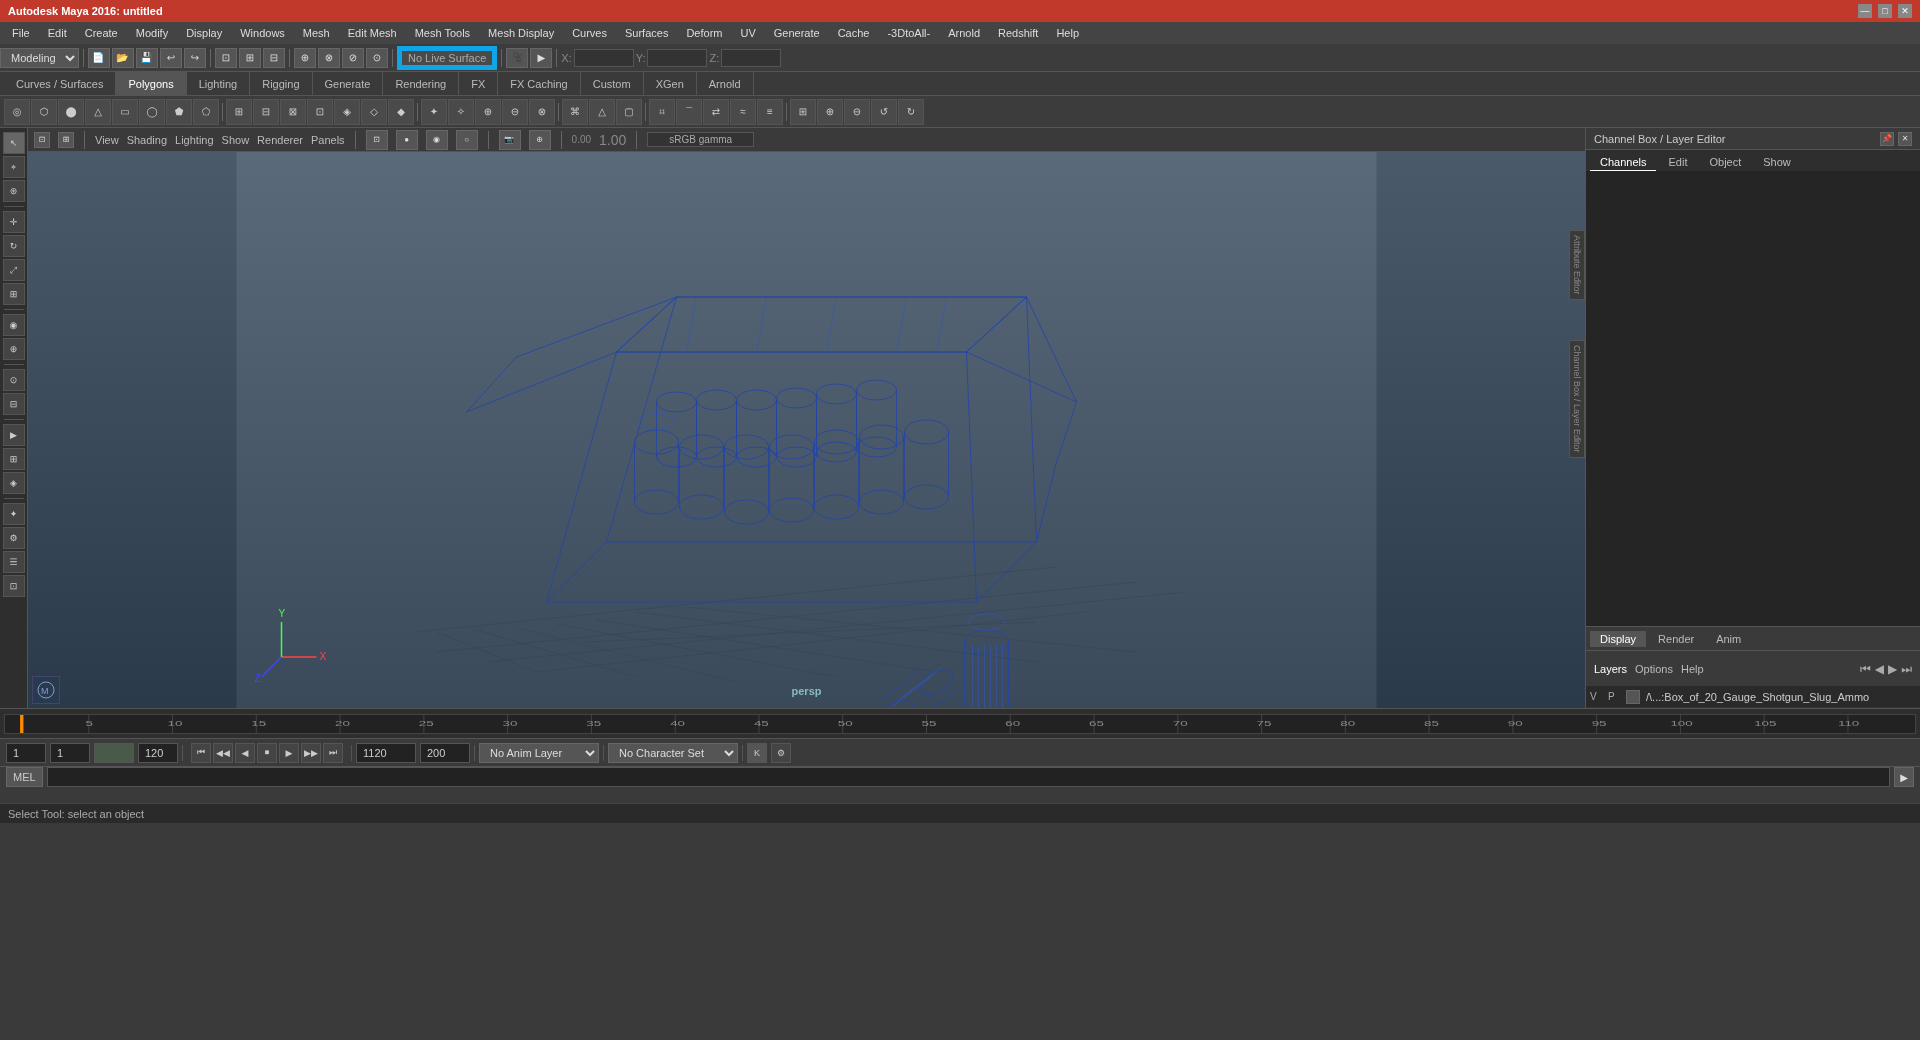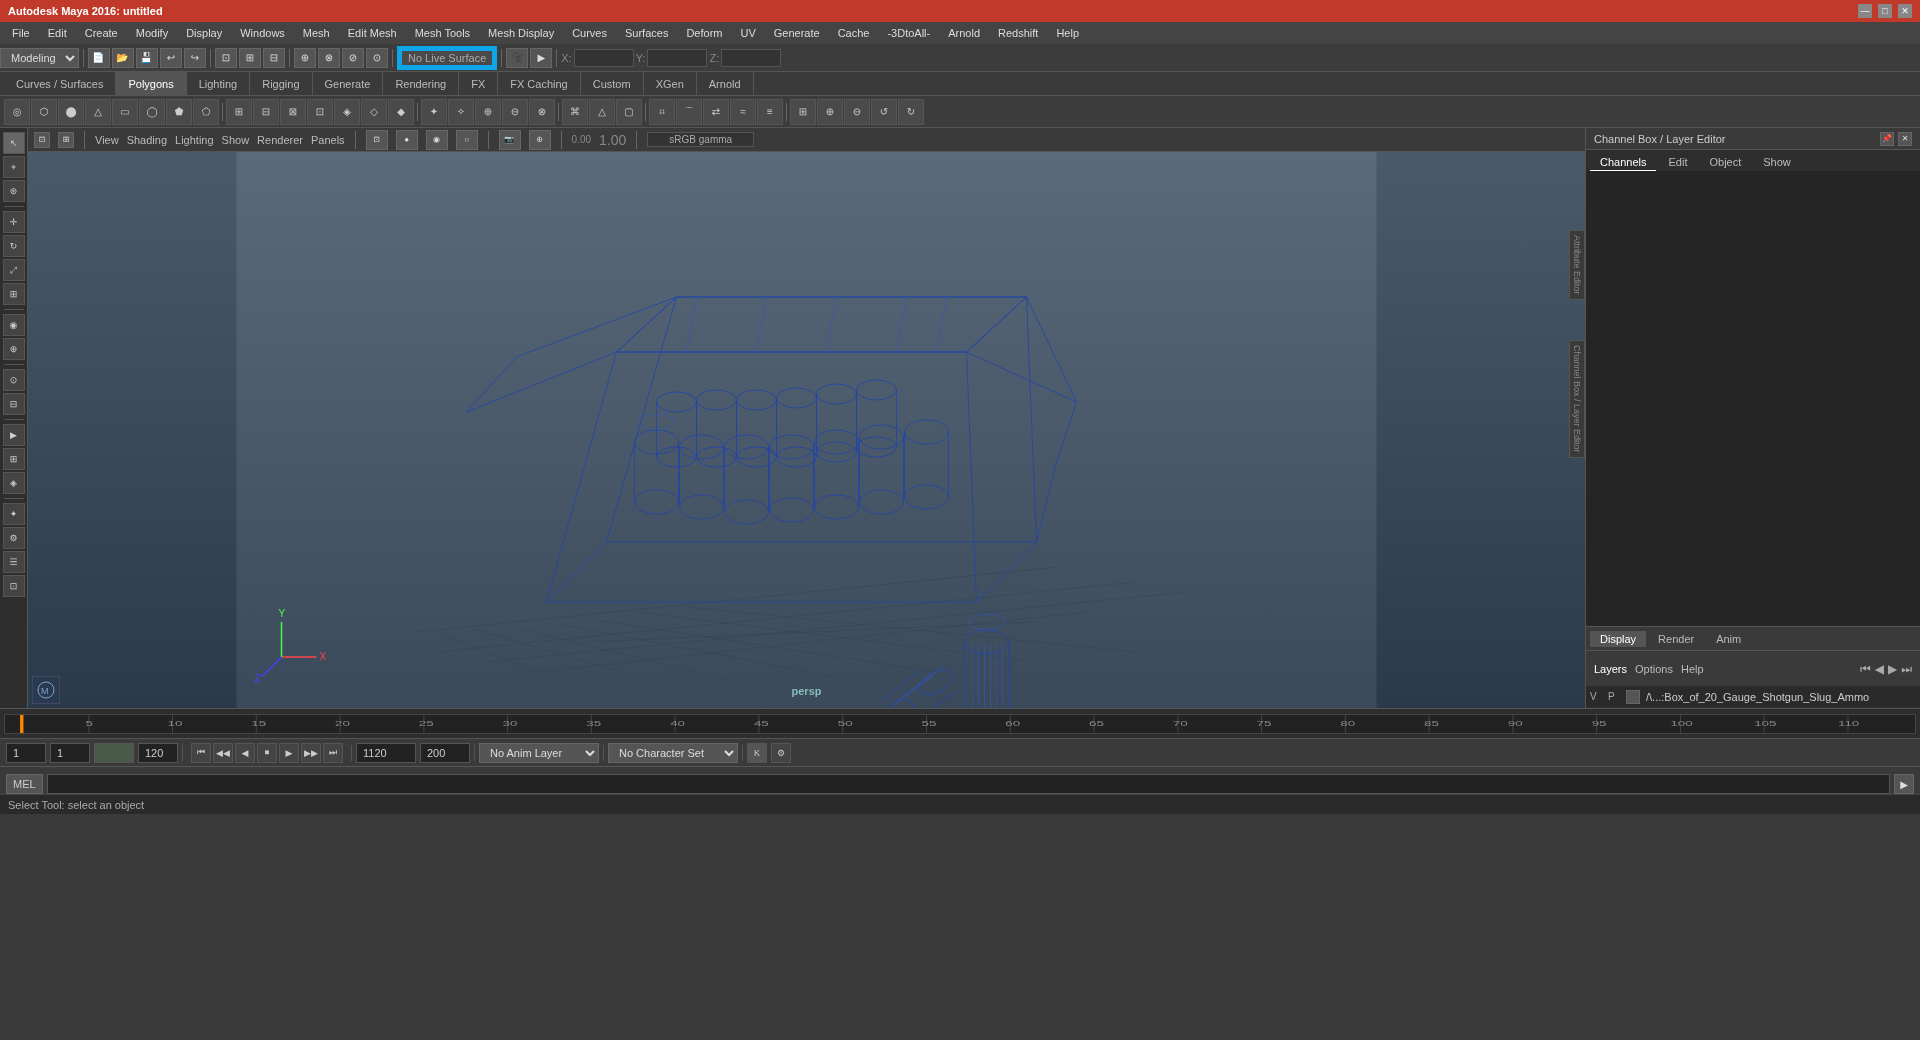--- a/index.html
+++ b/index.html
@@ -680,21 +680,21 @@
   </select>
   <div class="bb-sep"></div>
   <select class="tb-dropdown" style="width:130px;">
     <option>No Character Set</option>
   </select>
   <div class="bb-sep"></div>
   <button class="anim-btn" style="width:20px;background:#555;">K</button>
   <button class="anim-btn" style="width:20px;">⚙</button>
 </div>
 
-<div style="height:28px;background:#3a3a3a;display:flex;align-items:flex-end;padding:0 6px;gap:4px;border-top:1px solid #555;">
+<div style="height:37px;background:#3a3a3a;display:flex;align-items:flex-start;padding:0 6px;gap:4px;border-top:1px solid #555;">
   <button class="bb-btn">MEL</button>
   <input class="bb-input" value="" style="flex: 1 1 0%;" placeholder="">
   <button class="tb-btn" style="width:20px;">▶</button>
 </div>
 
 <div id="status-bar">
   <span id="status-text">Select Tool: select an object</span>
 </div>
 
 </body></html>

